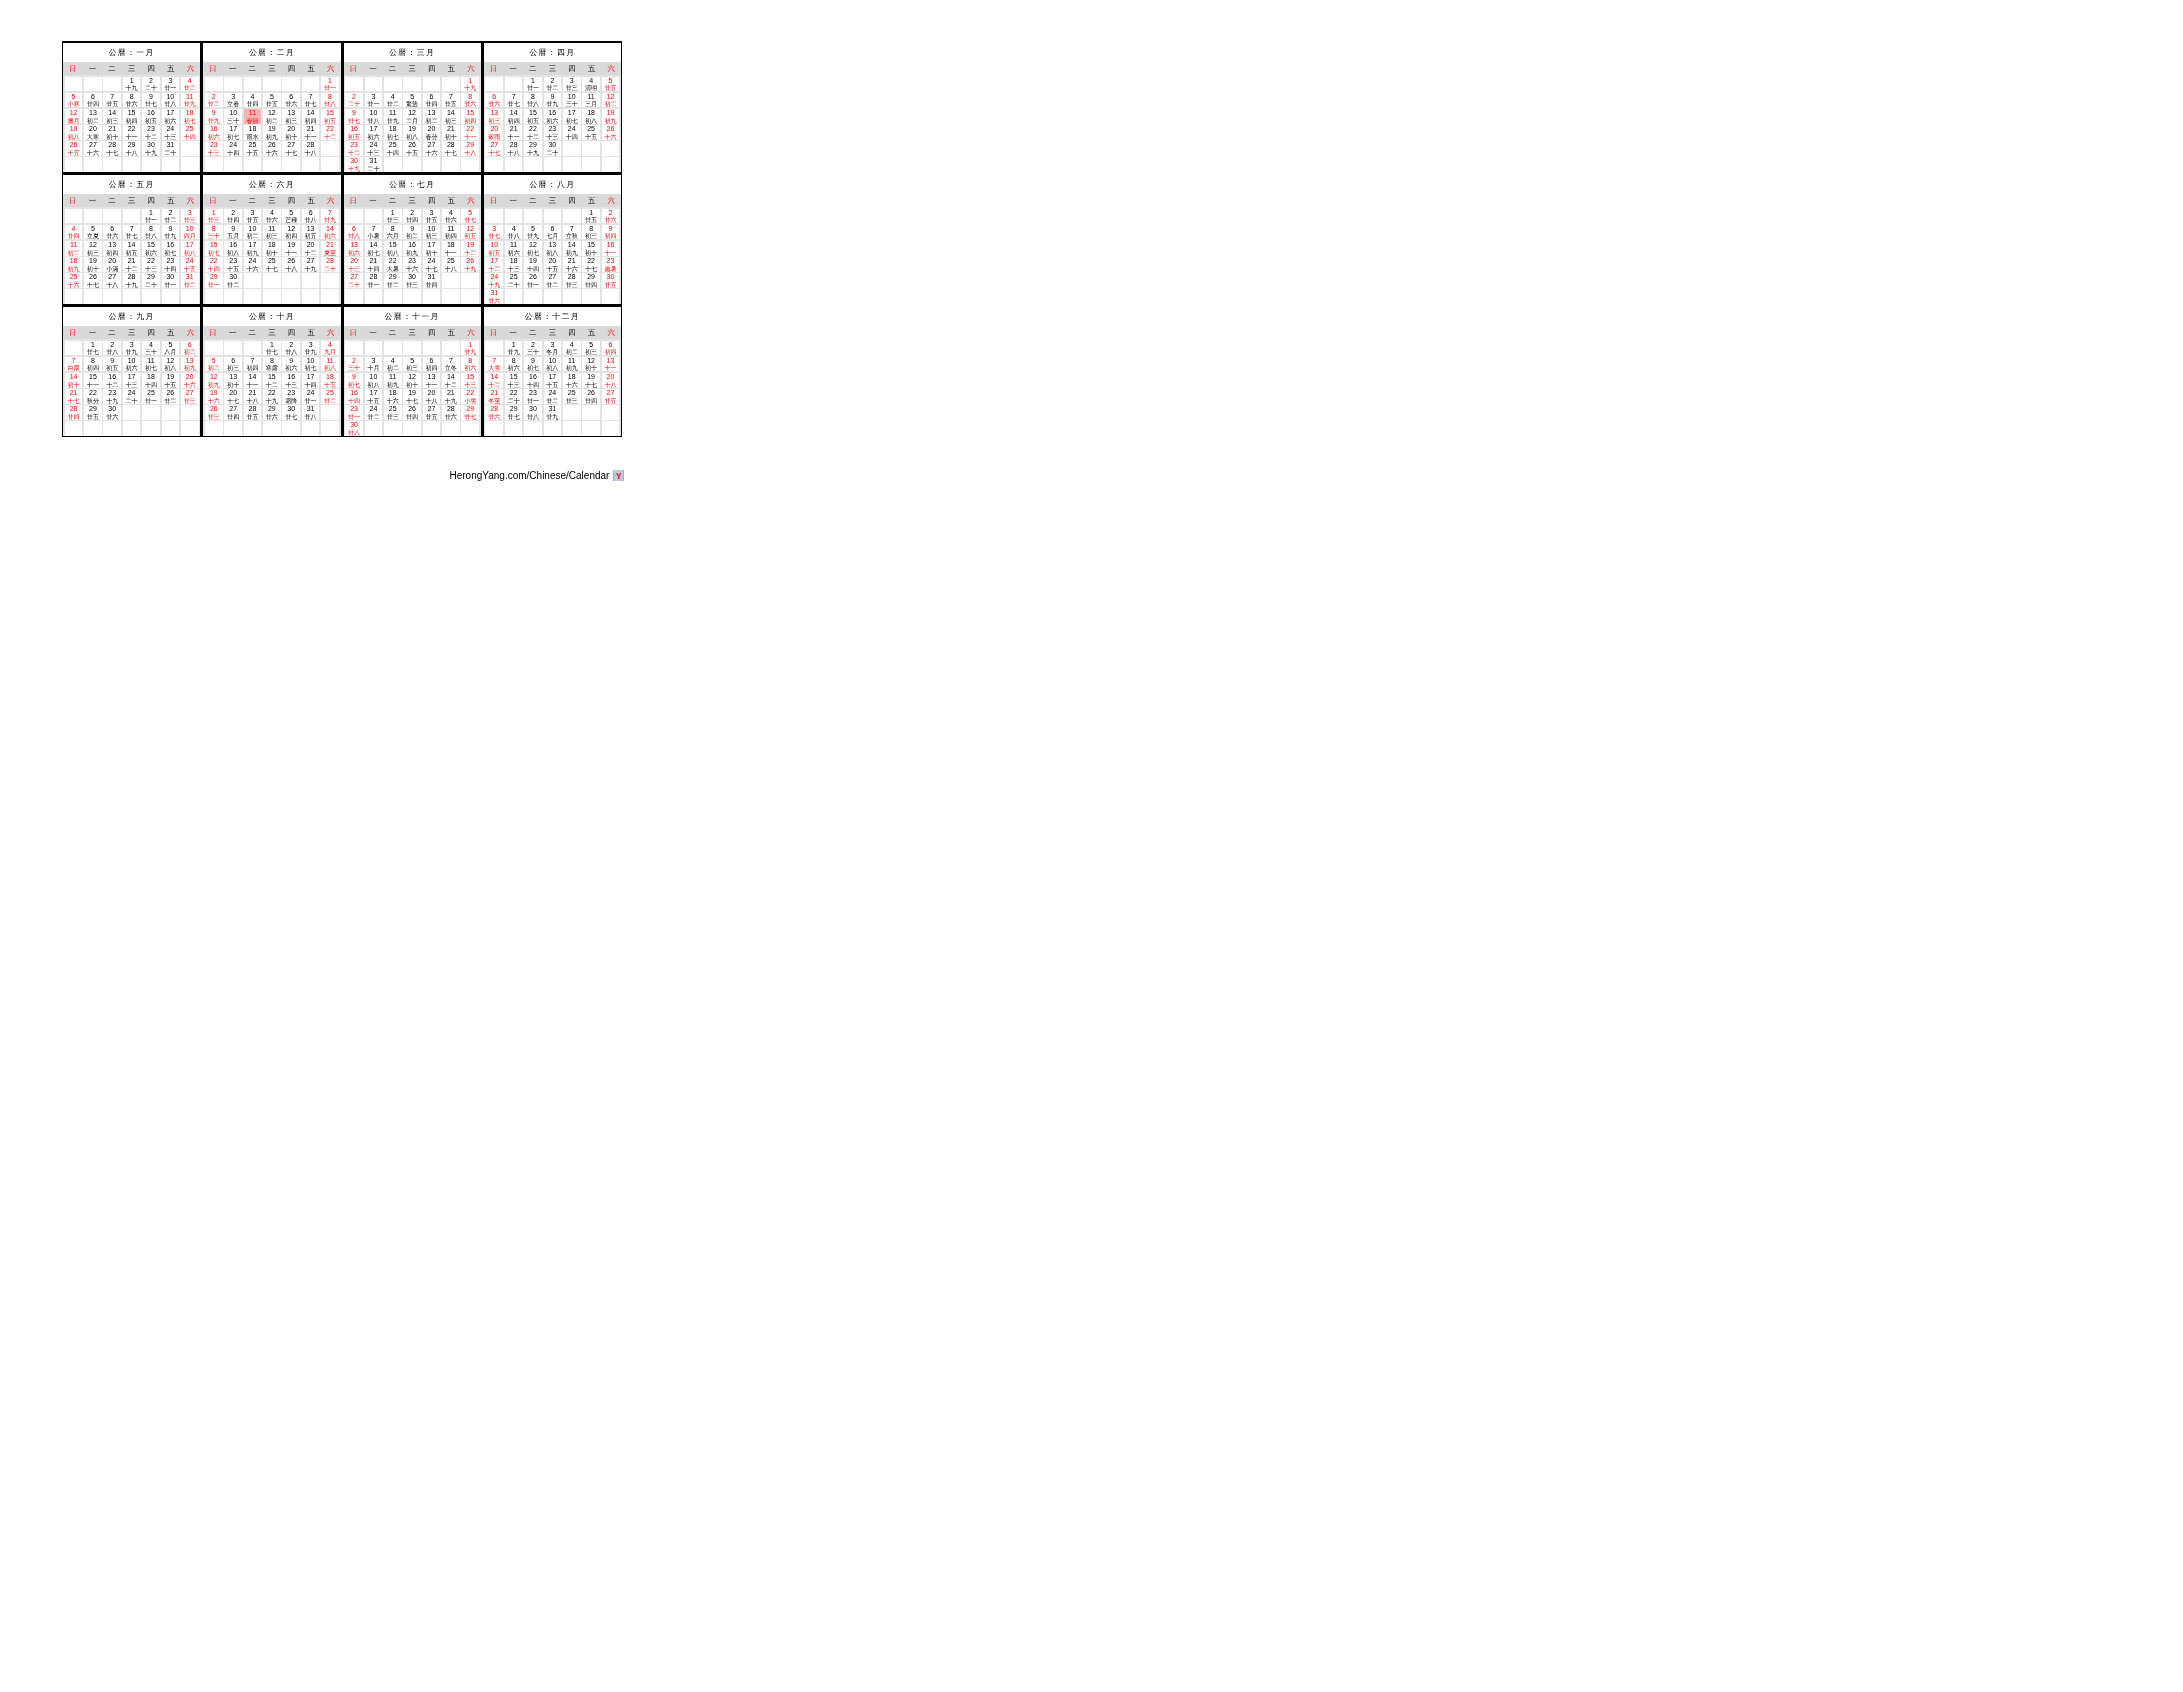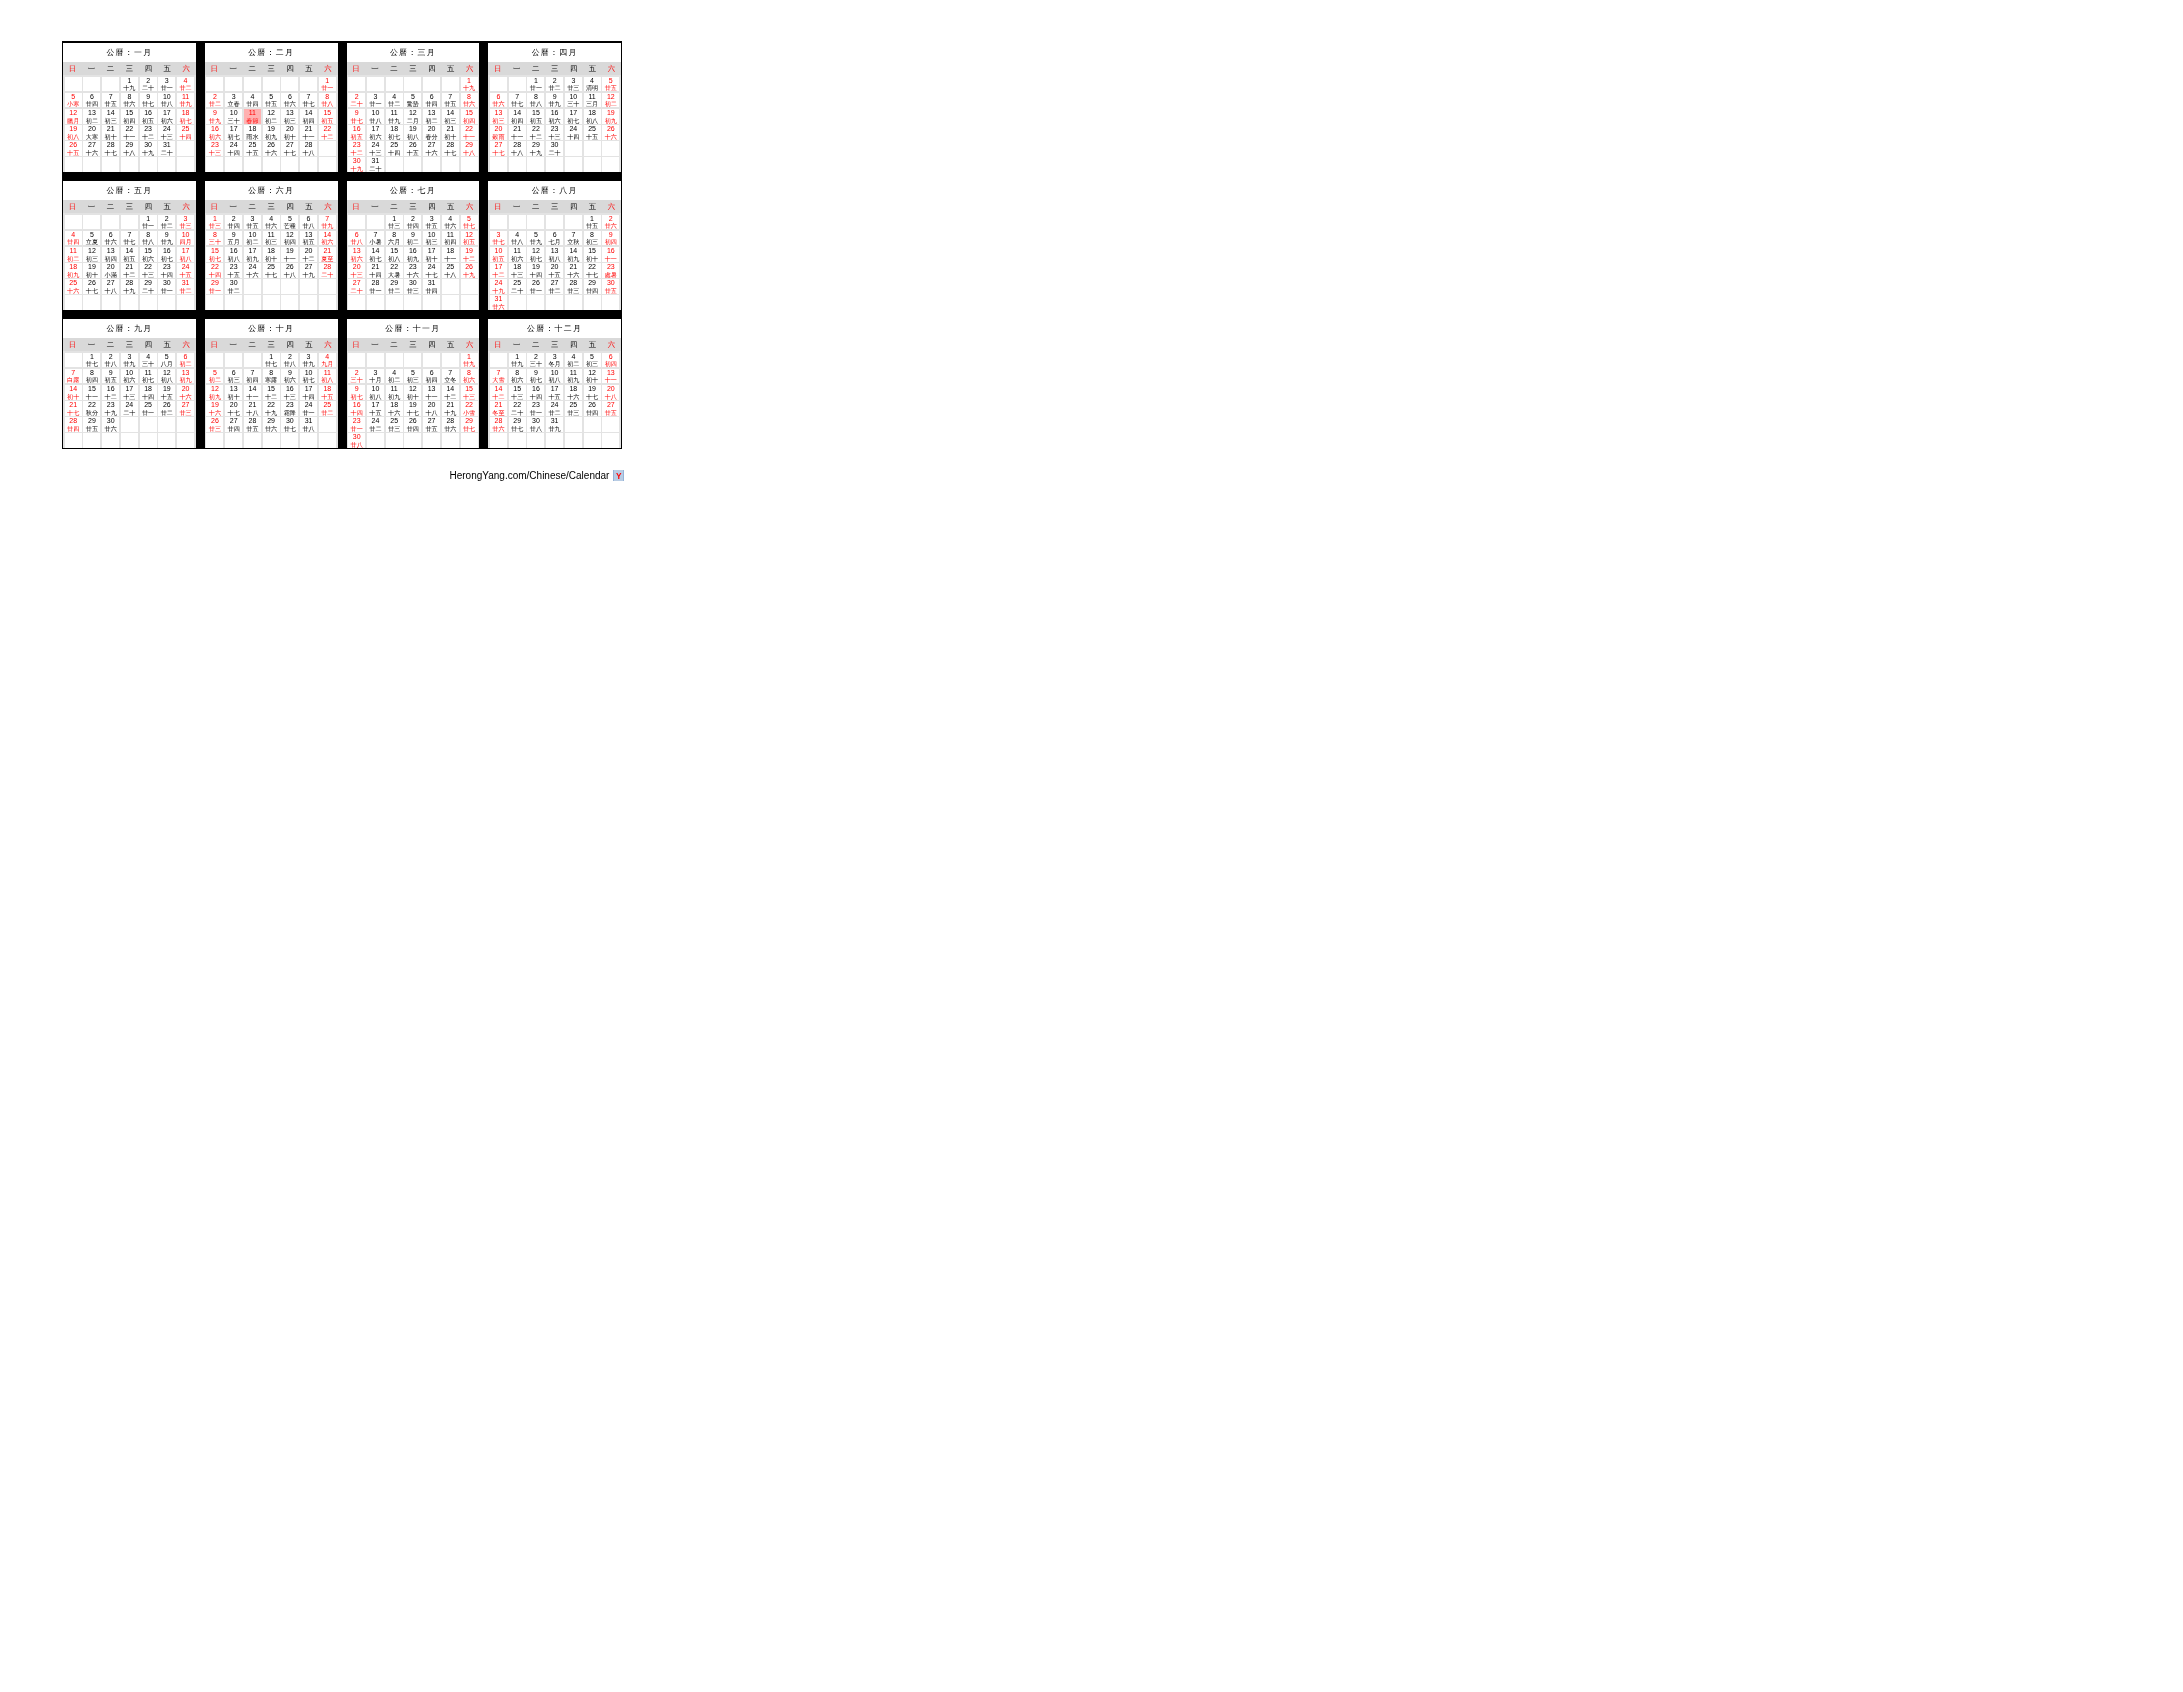--- a/index.html
+++ b/index.html
@@ -11,21 +11,21 @@
   .calendar{
     position:absolute;left:62px;top:41px;width:558px;
     background:#000;border:1.3px solid #000;
   }
   .title-row{
     background:#fff;height:28px;display:flex;align-items:center;justify-content:center;
     color:#ff0000;font-size:14.4px;letter-spacing:0.4px;white-space:nowrap;
   }
   .months-grid{
     display:grid;grid-template-columns:repeat(4,1fr);grid-auto-rows:129px;
-    gap:9px;margin-top:1.3px;background:#000;
+    gap:3px;margin-top:1.3px;background:#000;
   }
   .month{background:#e3e3e3;display:flex;flex-direction:column;overflow:hidden;}
   .m-title{
     background:#fff;height:19px;flex:0 0 19px;display:flex;align-items:center;justify-content:center;
     font-size:7.9px;color:#000;letter-spacing:1.3px;
   }
   .wd-row{
     background:#d9d9d9;height:13px;flex:0 0 13px;display:grid;grid-template-columns:repeat(7,1fr);
     align-items:center;text-align:center;font-size:7.4px;color:#000;
   }

